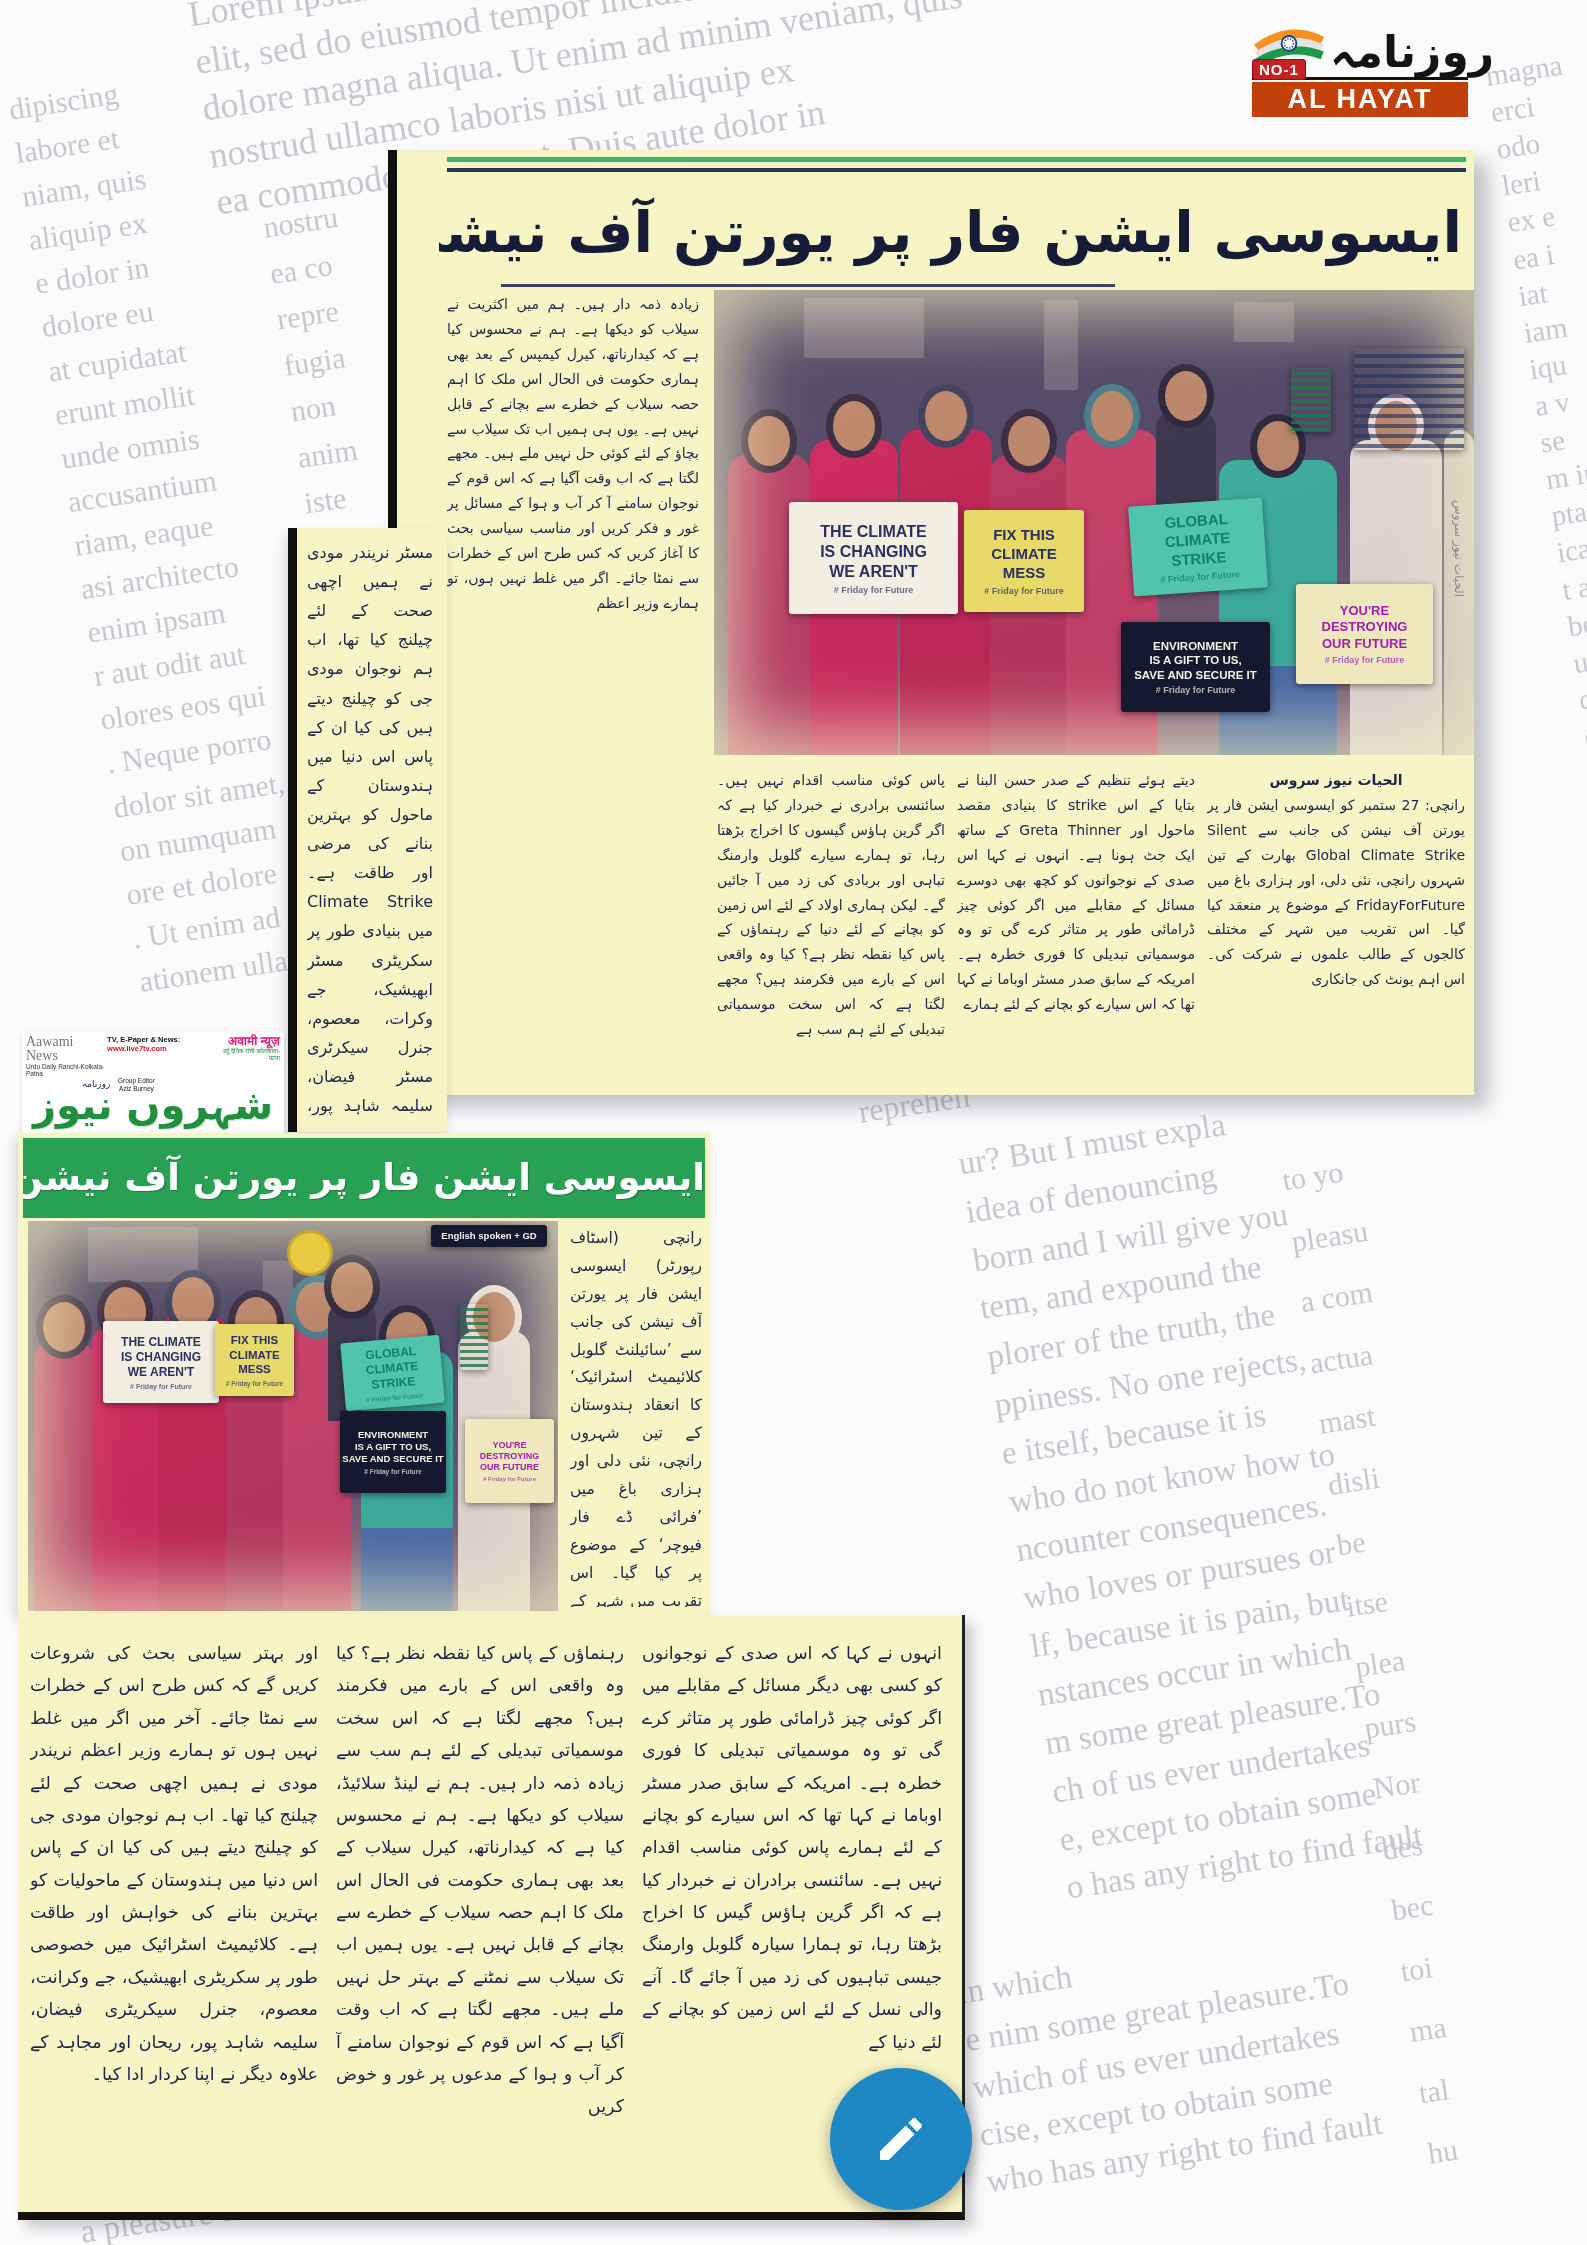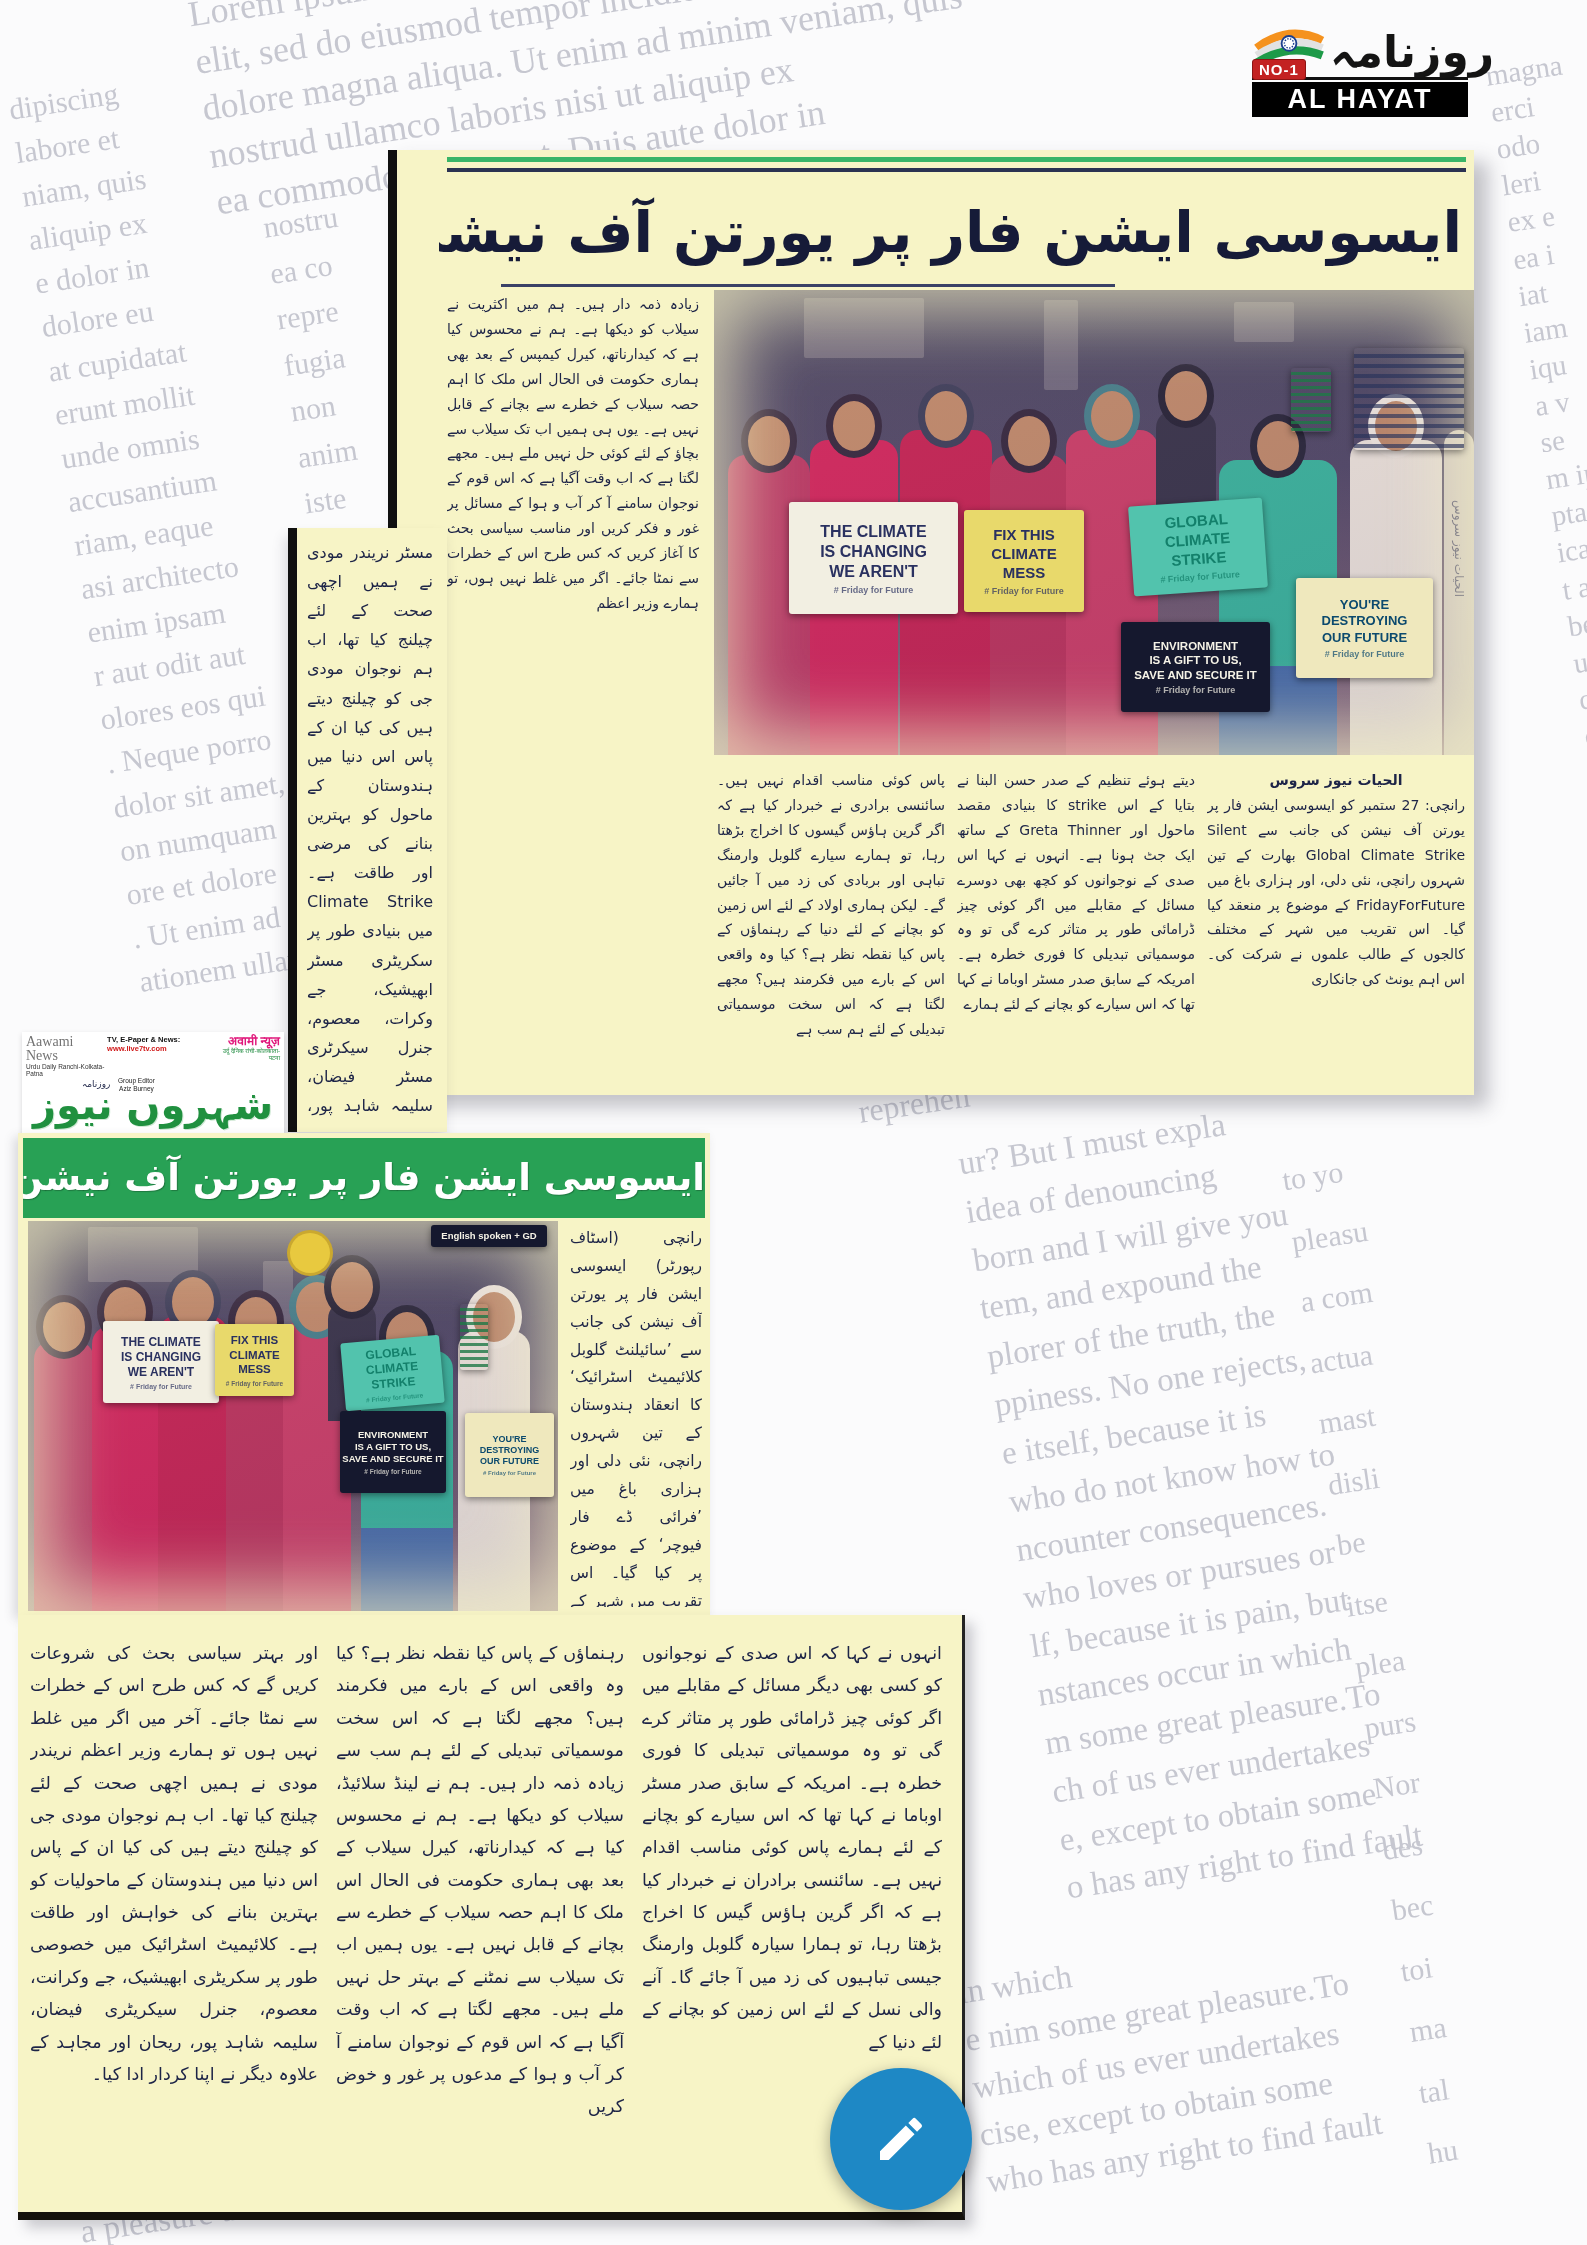--- a/index.html
+++ b/index.html
@@ -34,34 +34,34 @@
       left:50%;transform:translateX(-50%);top:-46px;border:7px solid #2c2438;}
   .sign{position:absolute;z-index:8;display:flex;flex-direction:column;align-items:center;
         justify-content:center;text-align:center;font-weight:bold;border-radius:3px;
         box-shadow:0 2px 7px rgba(0,0,0,.45);padding:2px;}
   .sign .txt{white-space:pre-line;line-height:1.25;}
   .sign .tag{font-size:9px;opacity:.7;margin-top:3px;}
   .s-white{background:#f2efe2;color:#2a3160;}
   .s-yellow{background:#e8d96b;color:#2a3160;}
   .s-teal{background:#52c3ad;color:#13806b;}
   .s-black{background:#15182e;color:#f5f2e6;}
-  .s-cream{background:#efe8bd;color:#0c4a6e;}
+  .s-cream{background:#efe8bd;color:#a21caf;margin-top:6px;}
   .bars{background:repeating-linear-gradient(180deg,transparent 0 6px,rgba(40,50,90,.65) 6px 10px);}
   .minibar{background:repeating-linear-gradient(180deg,transparent 0 4px,rgba(30,120,70,.8) 4px 7px);}
   .diamond-logo{position:absolute;z-index:8;border-radius:50%;background:#e8c93f;
         box-shadow:0 0 0 3px #caa82f;}
   
   .alh{position:absolute;left:1252px;top:22px;width:216px;}
   .alh .row{display:flex;align-items:flex-end;}
   .no1{background:#c32222;color:#fff;font-weight:bold;font-size:15px;padding:1px 6px;
        border-radius:3px;border:1px solid #8c1414;letter-spacing:1px;}
   .alh-roz{font-family:"DejaVu Sans",sans-serif;font-size:44px;font-weight:bold;color:#141414;
        line-height:1;margin-left:4px;}
   .alh-rule{height:3px;background:#111;margin:3px 0 2px 0;}
-  .alh-name{background:#000000;color:#fff;font-weight:bold;font-size:27px;text-align:center;
+  .alh-name{background:#c2410c;color:#fff;font-weight:bold;font-size:27px;text-align:center;
        letter-spacing:2px;padding:2px 0;}
   
   .aaw{position:absolute;left:22px;top:1032px;width:262px;height:106px;background:#fff;
        box-shadow:0 2px 5px rgba(0,0,0,.15);border-bottom:3px solid #1a1a1a;overflow:hidden;}
   .aaw .r1{display:flex;justify-content:space-between;padding:3px 4px 0 4px;}
   .aaw-name{color:#737373;font-family:"Liberation Serif",serif;font-weight:normal;font-size:14px;line-height:1;}
   .aaw-sub{font-size:6.5px;color:#333;}
   .aaw-tv{font-size:7.5px;font-weight:bold;color:#111;}
   .aaw-url{color:#d01818;margin-top:12px;}
   .aaw-hi{color:#e0187b;font-weight:bold;font-size:12px;line-height:1.1;text-align:right;}

